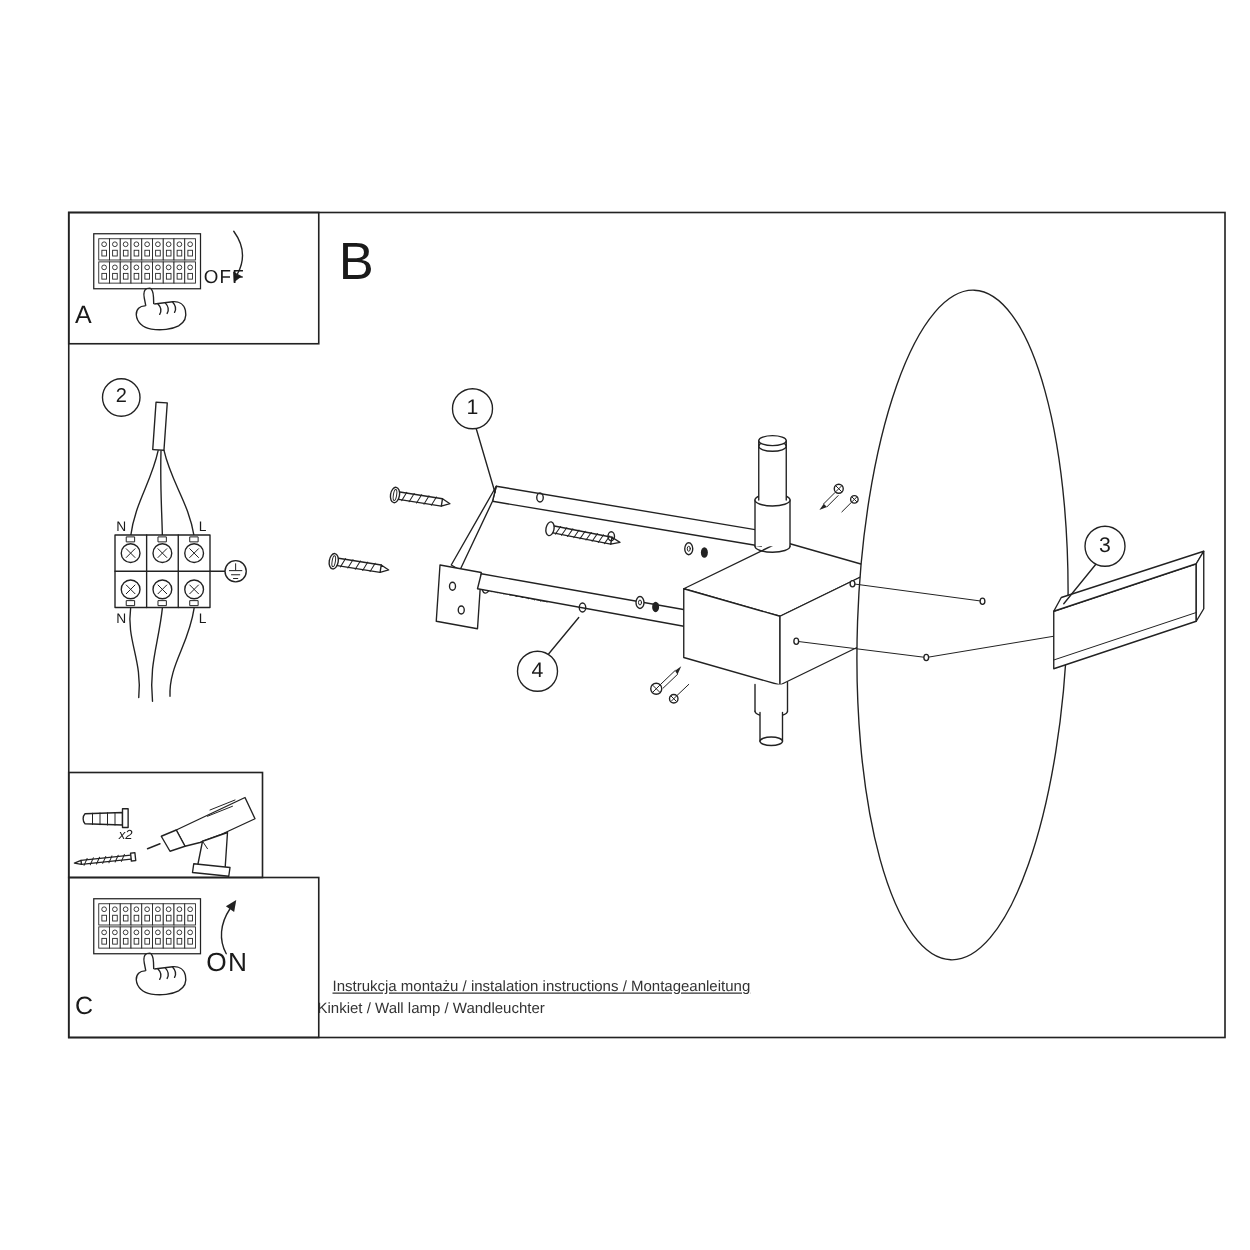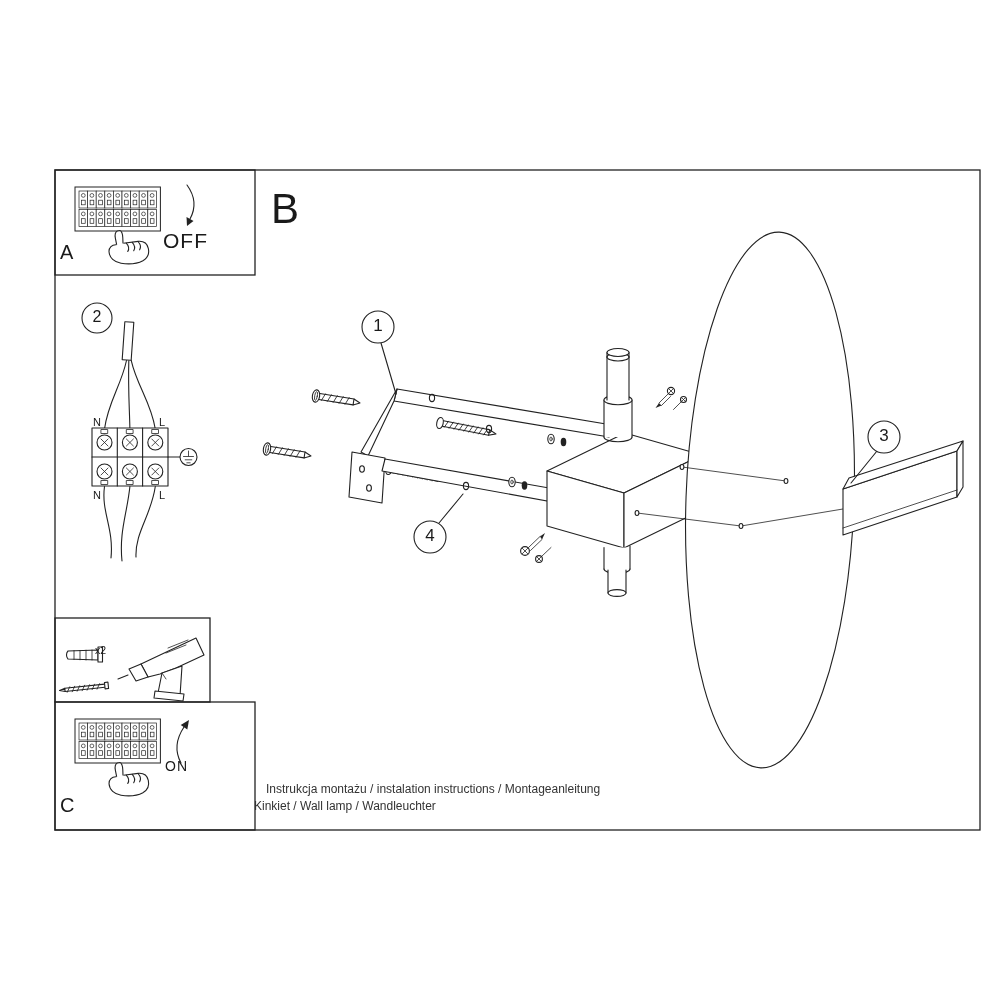--- a/index.html
+++ b/index.html
@@ -242,31 +242,31 @@
       <circle class="fw" cx="378" cy="327" r="16" stroke-width="1.2"></circle>
       <circle class="fw" cx="884" cy="437" r="16" stroke-width="1.2"></circle>
       <circle class="fw" cx="430" cy="537" r="16" stroke-width="1.2"></circle>
     </g>
   </g>
 </svg>
 
 <div class="t" style="left:60px; top:241px; font-size:20px;">A</div>
 <div class="t" style="left:271px; top:186px; font-size:42px;">B</div>
 <div class="t" style="left:60px; top:794px; font-size:20px;">C</div>
-<div class="t" style="left:163px; top:229px; font-size:21px; letter-spacing:1px;text-align:center;">OFF</div>
-<div class="t" style="left:165px; top:759px; font-size:14px; letter-spacing:1px;">ON</div>
+<div class="t" style="left:163px; top:214px; font-size:15px; letter-spacing:1px;text-align:center;">OFF</div>
+<div class="t" style="left:165px; top:759px; font-size:21px; letter-spacing:1px;">ON</div>
 
 <div class="co" style="left:378px; top:327px;">1</div>
 <div class="co" style="left:97px; top:318px; font-size:16px;">2</div>
 <div class="co" style="left:884px; top:437px;">3</div>
 <div class="co" style="left:430px; top:537px;">4</div>
 
 <div class="t" style="left:93px; top:416px; font-size:11px;">N</div>
 <div class="t" style="left:159px; top:416px; font-size:11px;">L</div>
 <div class="t" style="left:93px; top:489px; font-size:11px;">N</div>
 <div class="t" style="left:159px; top:489px; font-size:11px;">L</div>
 
-<div class="t" style="left:95px; top:645px; font-size:10.5px;">x2</div>
-
-<div class="t footer" style="left:266px; top:783px;">Instrukcja montażu / instalation instructions / Montageanleitung</div>
+<div class="t" style="left:95px; top:663px; font-size:10.5px;font-style:italic;">x2</div>
+
+<div class="t footer" style="left:266px; top:783px;text-decoration:underline;">Instrukcja montażu / instalation instructions / Montageanleitung</div>
 <div class="t footer" style="left:254px; top:800px;">Kinkiet / Wall lamp / Wandleuchter</div>
 
 </div>
 
 </body></html>

